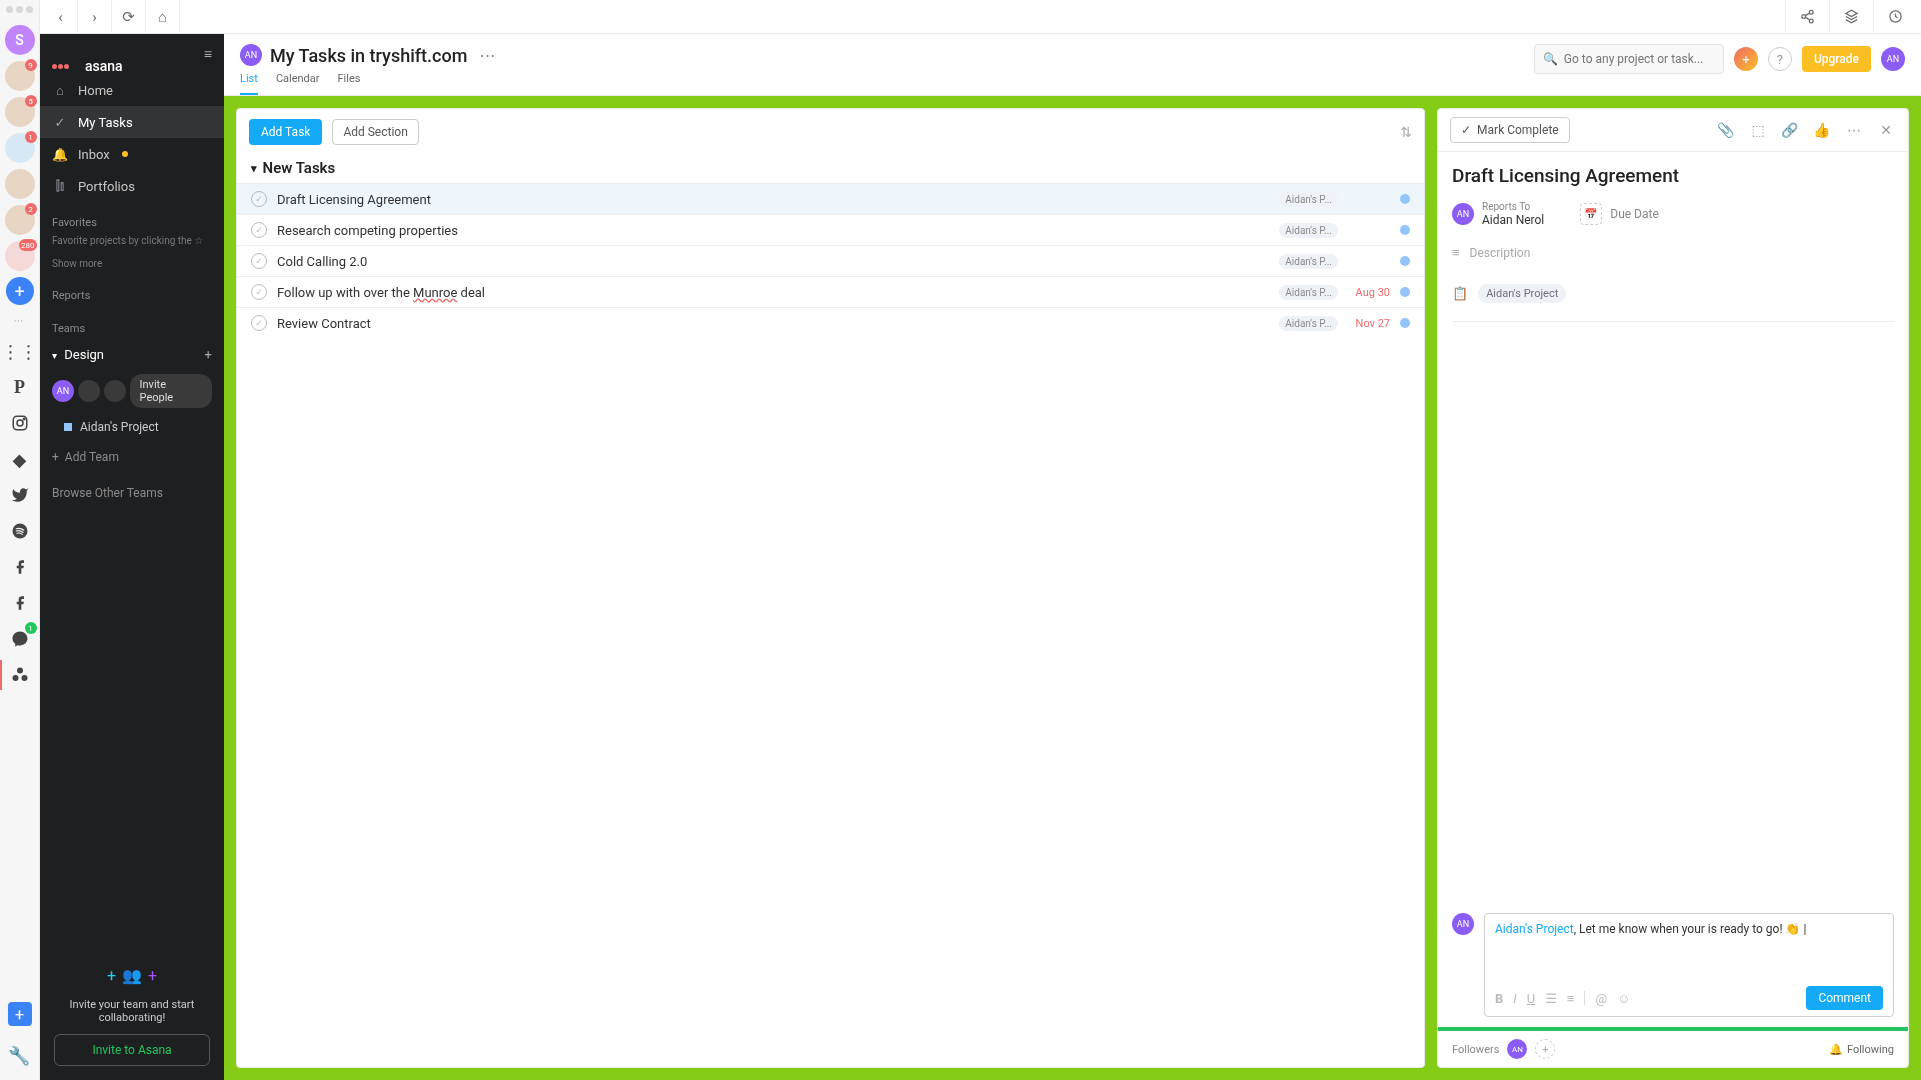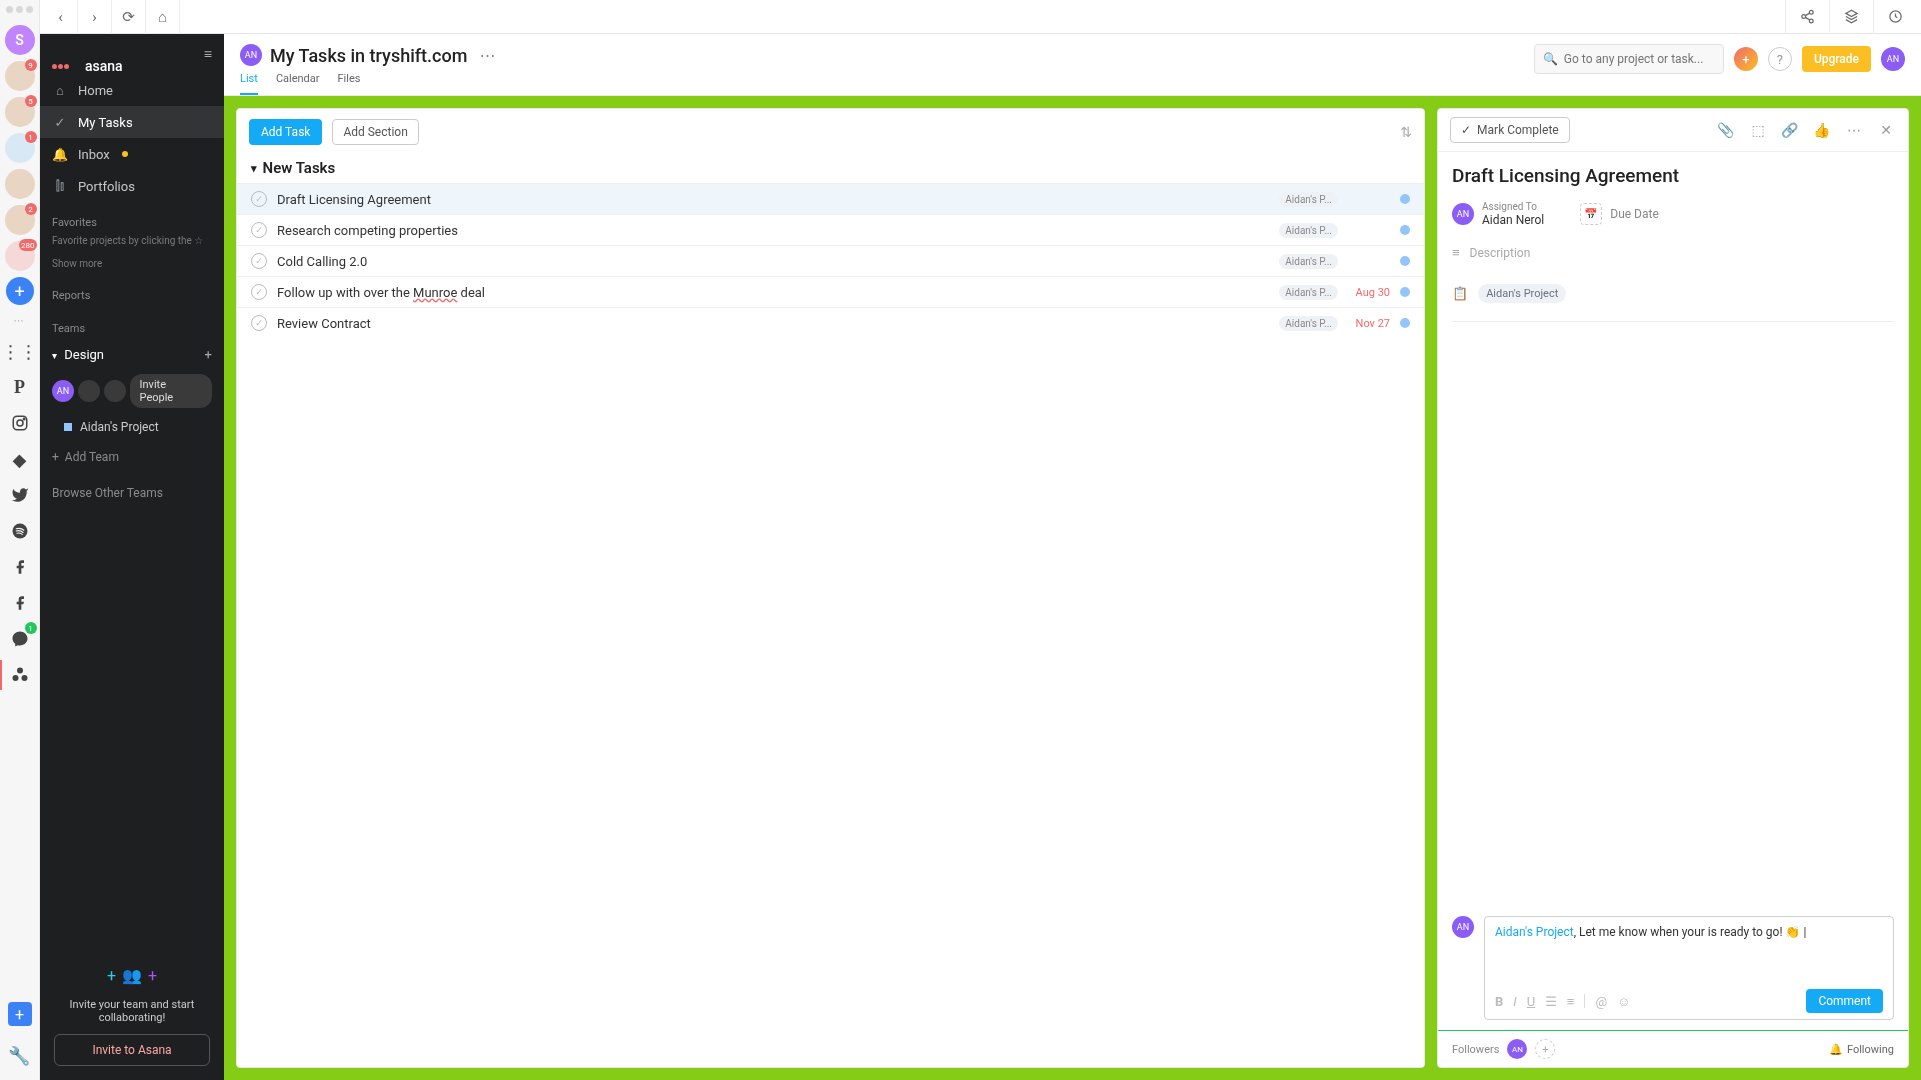--- a/index.html
+++ b/index.html
@@ -50,21 +50,21 @@
 .nav .members .mem { width:22px; height:22px; border-radius:50%; background:#8b5cf6; color:#fff; font-size:9px; display:flex; align-items:center; justify-content:center; }
 .nav .members .mem.empty { background:#3a3a3a; }
 .nav .members .invite { background:#3a3a3a; color:#ddd; border-radius:12px; padding:4px 10px; font-size:11px; cursor:pointer; }
 .nav .project-row { display:flex; align-items:center; gap:8px; padding:6px 12px 6px 24px; font-size:12px; color:#ccc; cursor:pointer; }
 .nav .project-row .sq { width:8px; height:8px; background:#93c5fd; display:inline-block; }
 .nav .add-team { display:flex; align-items:center; gap:6px; padding:10px 12px; color:#8a8a8a; font-size:12px; cursor:pointer; }
 .nav .browse-teams { padding:12px; color:#8a8a8a; font-size:12px; cursor:pointer; }
 .nav .invite-block { margin-top:auto; padding:14px; text-align:center; }
 .nav .invite-block .sparkle { height:34px; display:flex; align-items:center; justify-content:center; gap:6px; font-size:16px;}
 .nav .invite-block .msg { font-size:11px; color:#ccc; margin:6px 0 10px; }
-.nav .invite-btn { width:100%; border:1px solid #555; background:transparent; color:#fca5a5; padding:8px; border-radius:6px; font-size:12px; cursor:pointer; }
+.nav .invite-btn { width:100%; border:1px solid #555; background:transparent; color:#22c55e; padding:8px; border-radius:6px; font-size:12px; cursor:pointer; }
 
 
 .page { flex:1; display:flex; flex-direction:column; }
 .phead { border-bottom:1px solid #eaeaea; padding:10px 16px 0; display:flex; align-items:flex-start; }
 .phead .title-wrap { display:flex; flex-direction:column; gap:6px; }
 .phead .title-row { display:flex; align-items:center; gap:8px; }
 .phead .avatar { width:22px; height:22px; border-radius:50%; background:#8b5cf6; color:#fff; font-size:9px; display:flex; align-items:center; justify-content:center; }
 .phead h1 { font-size:18px; font-weight:500; color:#222; }
 .phead .kebab { color:#888; font-size:16px; cursor:pointer; margin-left:4px; }
 .phead .tabs { display:flex; gap:18px; }
@@ -134,21 +134,21 @@
 .comment-block { margin-top:auto; padding:10px 14px; display:flex; gap:10px; align-items:flex-start; }
 .comment-block .av { width:22px; height:22px; border-radius:50%; background:#8b5cf6; color:#fff; font-size:9px; display:flex; align-items:center; justify-content:center; flex-shrink:0; }
 .comment-box { flex:1; border:1px solid #d0d0d0; border-radius:4px; padding:8px 10px 6px; display:flex; flex-direction:column; min-height:104px;}
 .comment-text { font-size:12px; color:#333; }
 .comment-text .mention { color:#14aaf5; }
 .comment-tools { margin-top:auto; display:flex; align-items:center; gap:10px; color:#bbb; font-size:13px; padding-top:6px;}
 .comment-tools .sep { width:1px; height:14px; background:#ddd; }
 .comment-tools .grow { flex:1; }
 .comment-tools .send { background:#14aaf5; color:#fff; border:none; border-radius:4px; padding:5px 12px; font-size:12px; cursor:pointer; }
 
-.followers { border-top:1px solid #22c55e; padding:8px 14px; display:flex; align-items:center; gap:8px; font-size:11px; color:#888;}
+.followers { border-top:4px solid #22c55e; padding:8px 14px; display:flex; align-items:center; gap:8px; font-size:11px; color:#888;}
 .followers .av { width:20px; height:20px; border-radius:50%; background:#8b5cf6; color:#fff; font-size:8px; display:flex; align-items:center; justify-content:center; }
 .followers .plus { width:20px; height:20px; border:1px dashed #ccc; border-radius:50%; display:flex; align-items:center; justify-content:center; cursor:pointer; color:#aaa;}
 .followers .grow { flex:1; }
 .followers .follow { display:flex; align-items:center; gap:4px; cursor:pointer; color:#666; }
 </style>
 </head>
 <body>
 
 <div class="app-strip">
   <div class="traffic">
@@ -411,21 +411,21 @@
           <span class="icon-btn">👍</span>
           <span class="icon-btn">⋯</span>
           <span class="icon-btn">✕</span>
         </div>
         <div class="detail-body">
           <h2>Draft Licensing Agreement</h2>
           <div class="assign-row">
             <div class="item">
               <span class="av">AN</span>
               <span class="lbls">
-                  <span class="k">Assigned To</span>
+                  <span class="k">Reports To</span>
                   <span class="v">Aidan Nerol</span>
                 </span>
             </div>
             <div class="item">
               <span class="cal-ico">📅</span>
               <span class="lbls">
                   <span class="v" style="color:#888">Due Date</span>
                 </span>
             </div>
           </div>

